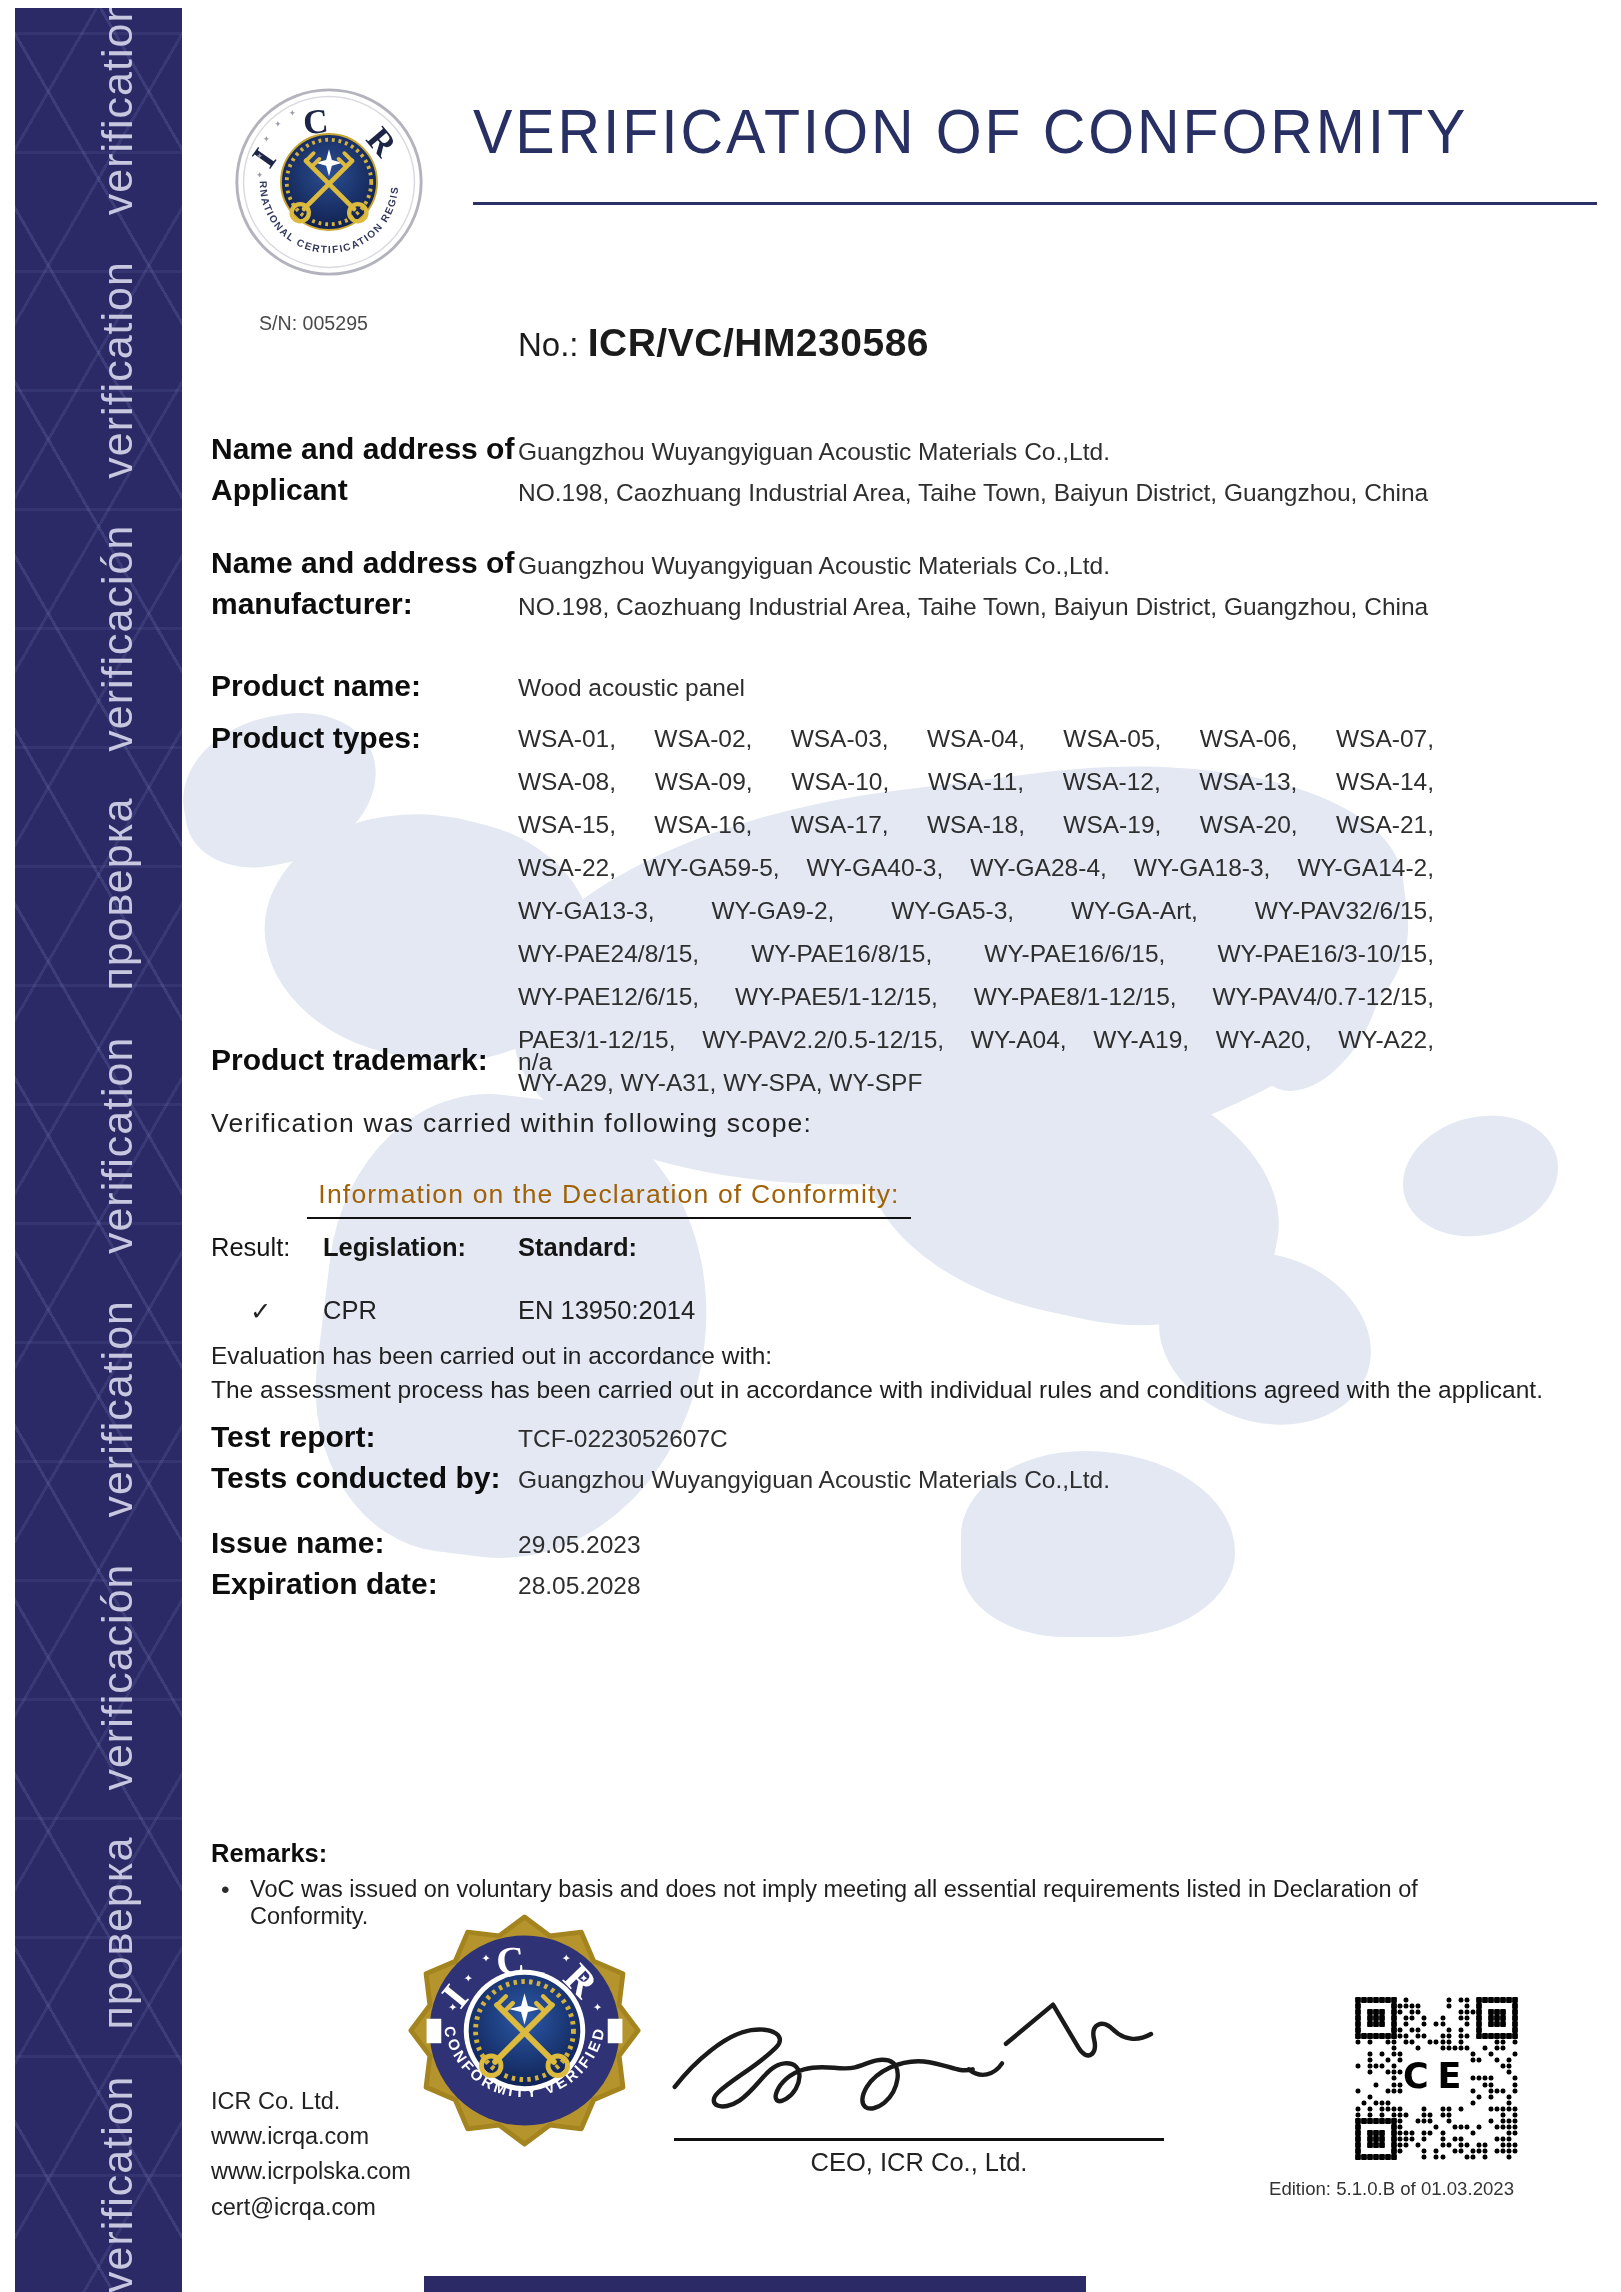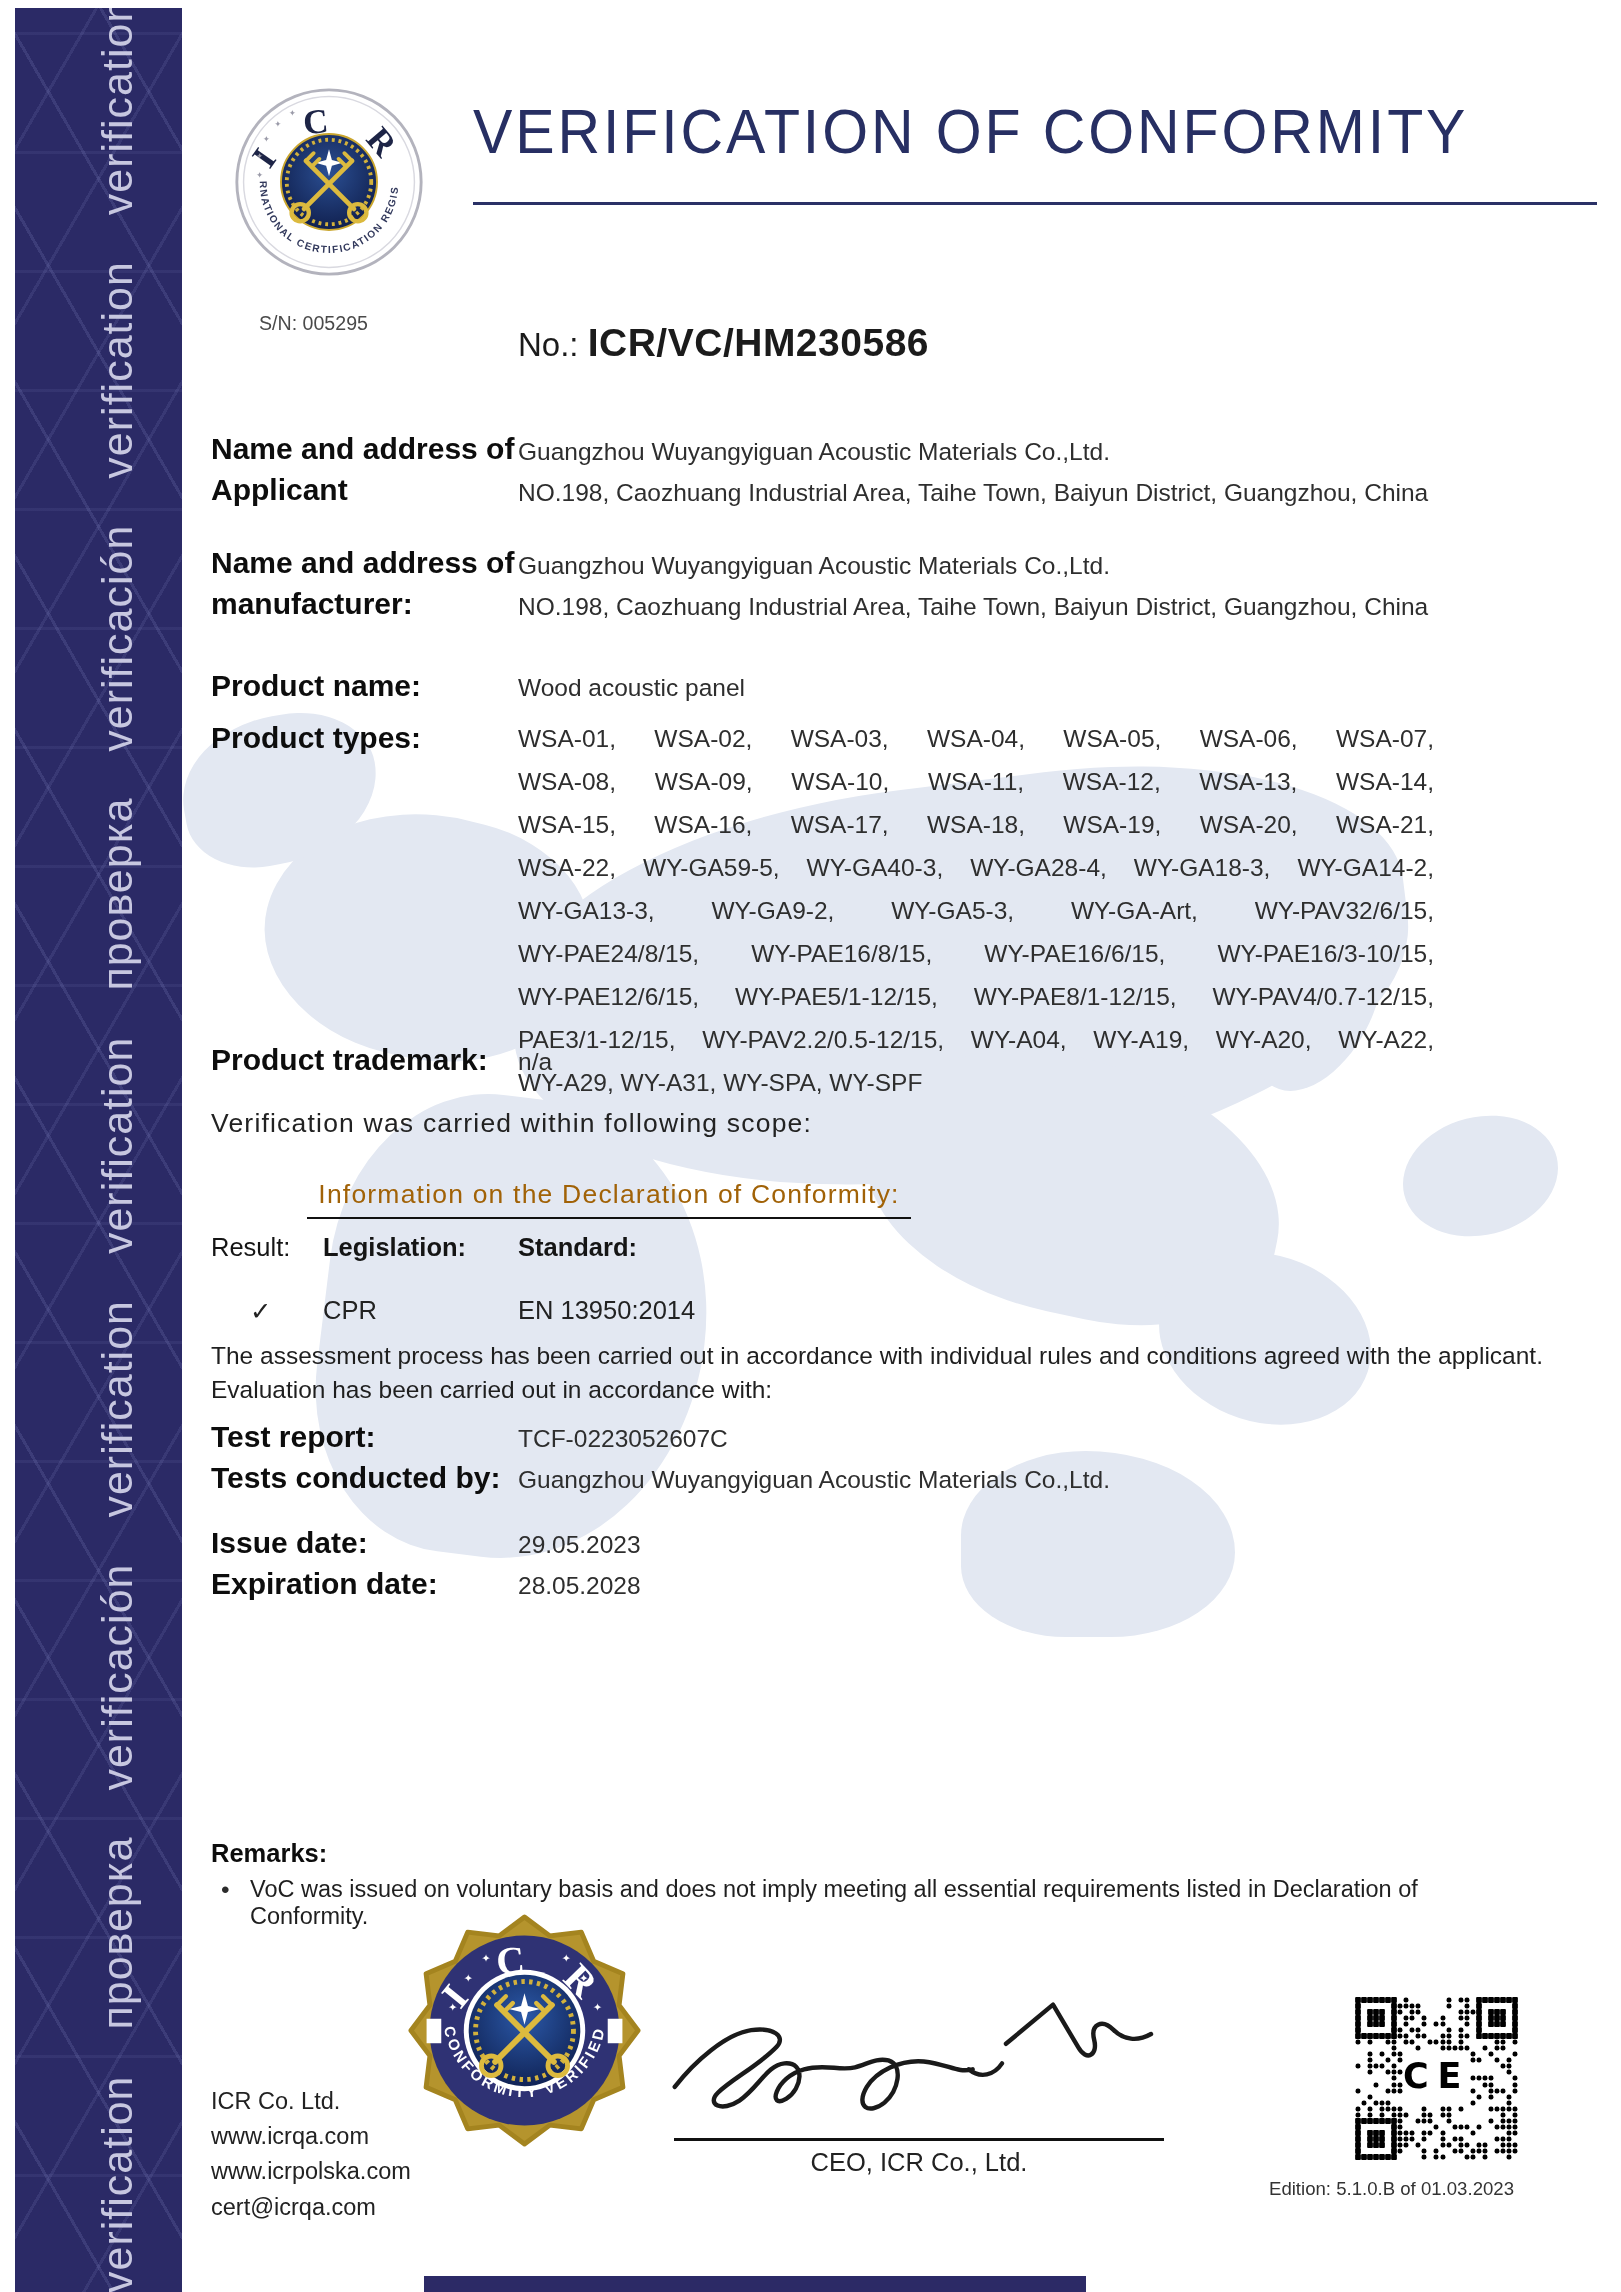--- a/index.html
+++ b/index.html
@@ -165,29 +165,29 @@
   <div id="scope-intro" class="abs">Verification was carried within following scope:</div>
   <div id="doc-heading" class="abs">Information on the Declaration of Conformity:</div>
   <div class="colhead" style="left:211px;">Result:</div>
   <div class="colhead" style="left:323px;font-weight:bold;">Legislation:</div>
   <div class="colhead" style="left:518px;font-weight:bold;">Standard:</div>
   <div class="colval" style="left:250px;">✓</div>
   <div class="colval" style="left:323px;">CPR</div>
   <div class="colval" style="left:518px;">EN 13950:2014</div>
 
   <div id="assessment" class="abs">
+    <div>Evaluation has been carried out in accordance with:</div>
     <div>The assessment process has been carried out in accordance with individual rules and conditions agreed with the applicant.</div>
-    <div>Evaluation has been carried out in accordance with:</div>
   </div>
 
   <div class="lab" style="top:1416px;">Test report:</div>
   <div class="val" style="top:1418px;">TCF-0223052607C</div>
   <div class="lab" style="top:1457px;">Tests conducted by:</div>
   <div class="val" style="top:1459px;">Guangzhou Wuyangyiguan Acoustic Materials Co.,Ltd.</div>
-  <div class="lab" style="top:1522px;">Issue date:</div>
+  <div class="lab" style="top:1522px;">Issue name:</div>
   <div class="val" style="top:1524px;">29.05.2023</div>
   <div class="lab" style="top:1563px;">Expiration date:</div>
   <div class="val" style="top:1565px;">28.05.2028</div>
 
   <div id="remarks-label" class="abs">Remarks:</div>
   <div id="remarks-bullet-dot" class="abs">•</div>
   <div id="remarks-bullet" class="abs">VoC was issued on voluntary basis and does not imply meeting all essential requirements listed in Declaration of Conformity.</div>
 
   <svg class="abs" style="left:407px;top:1913px;z-index:2;" width="235" height="235" viewBox="0 0 240 240">
     <defs>

